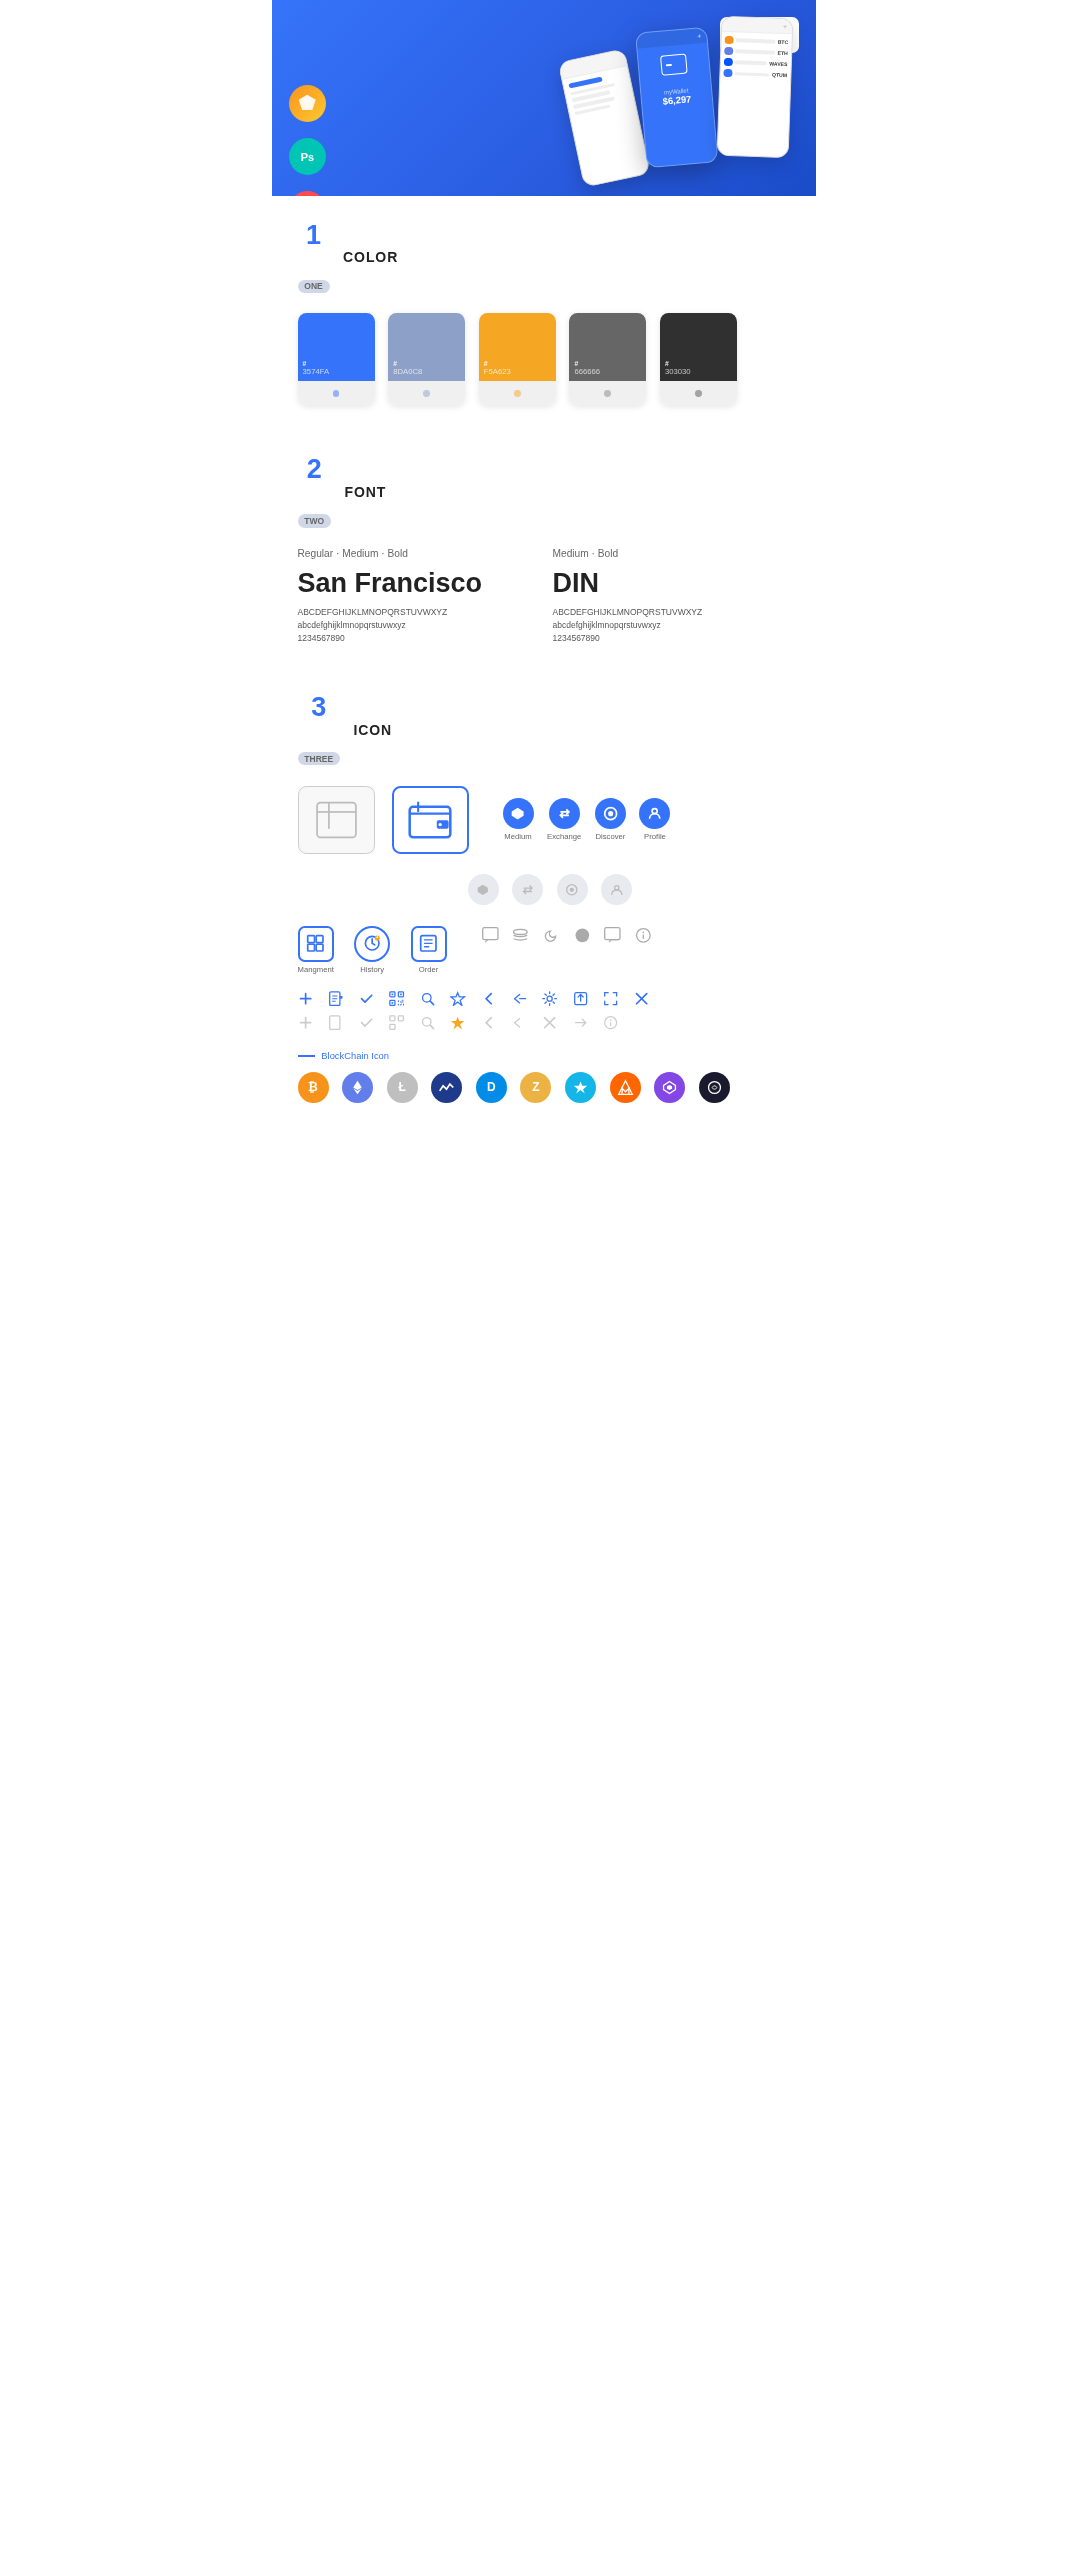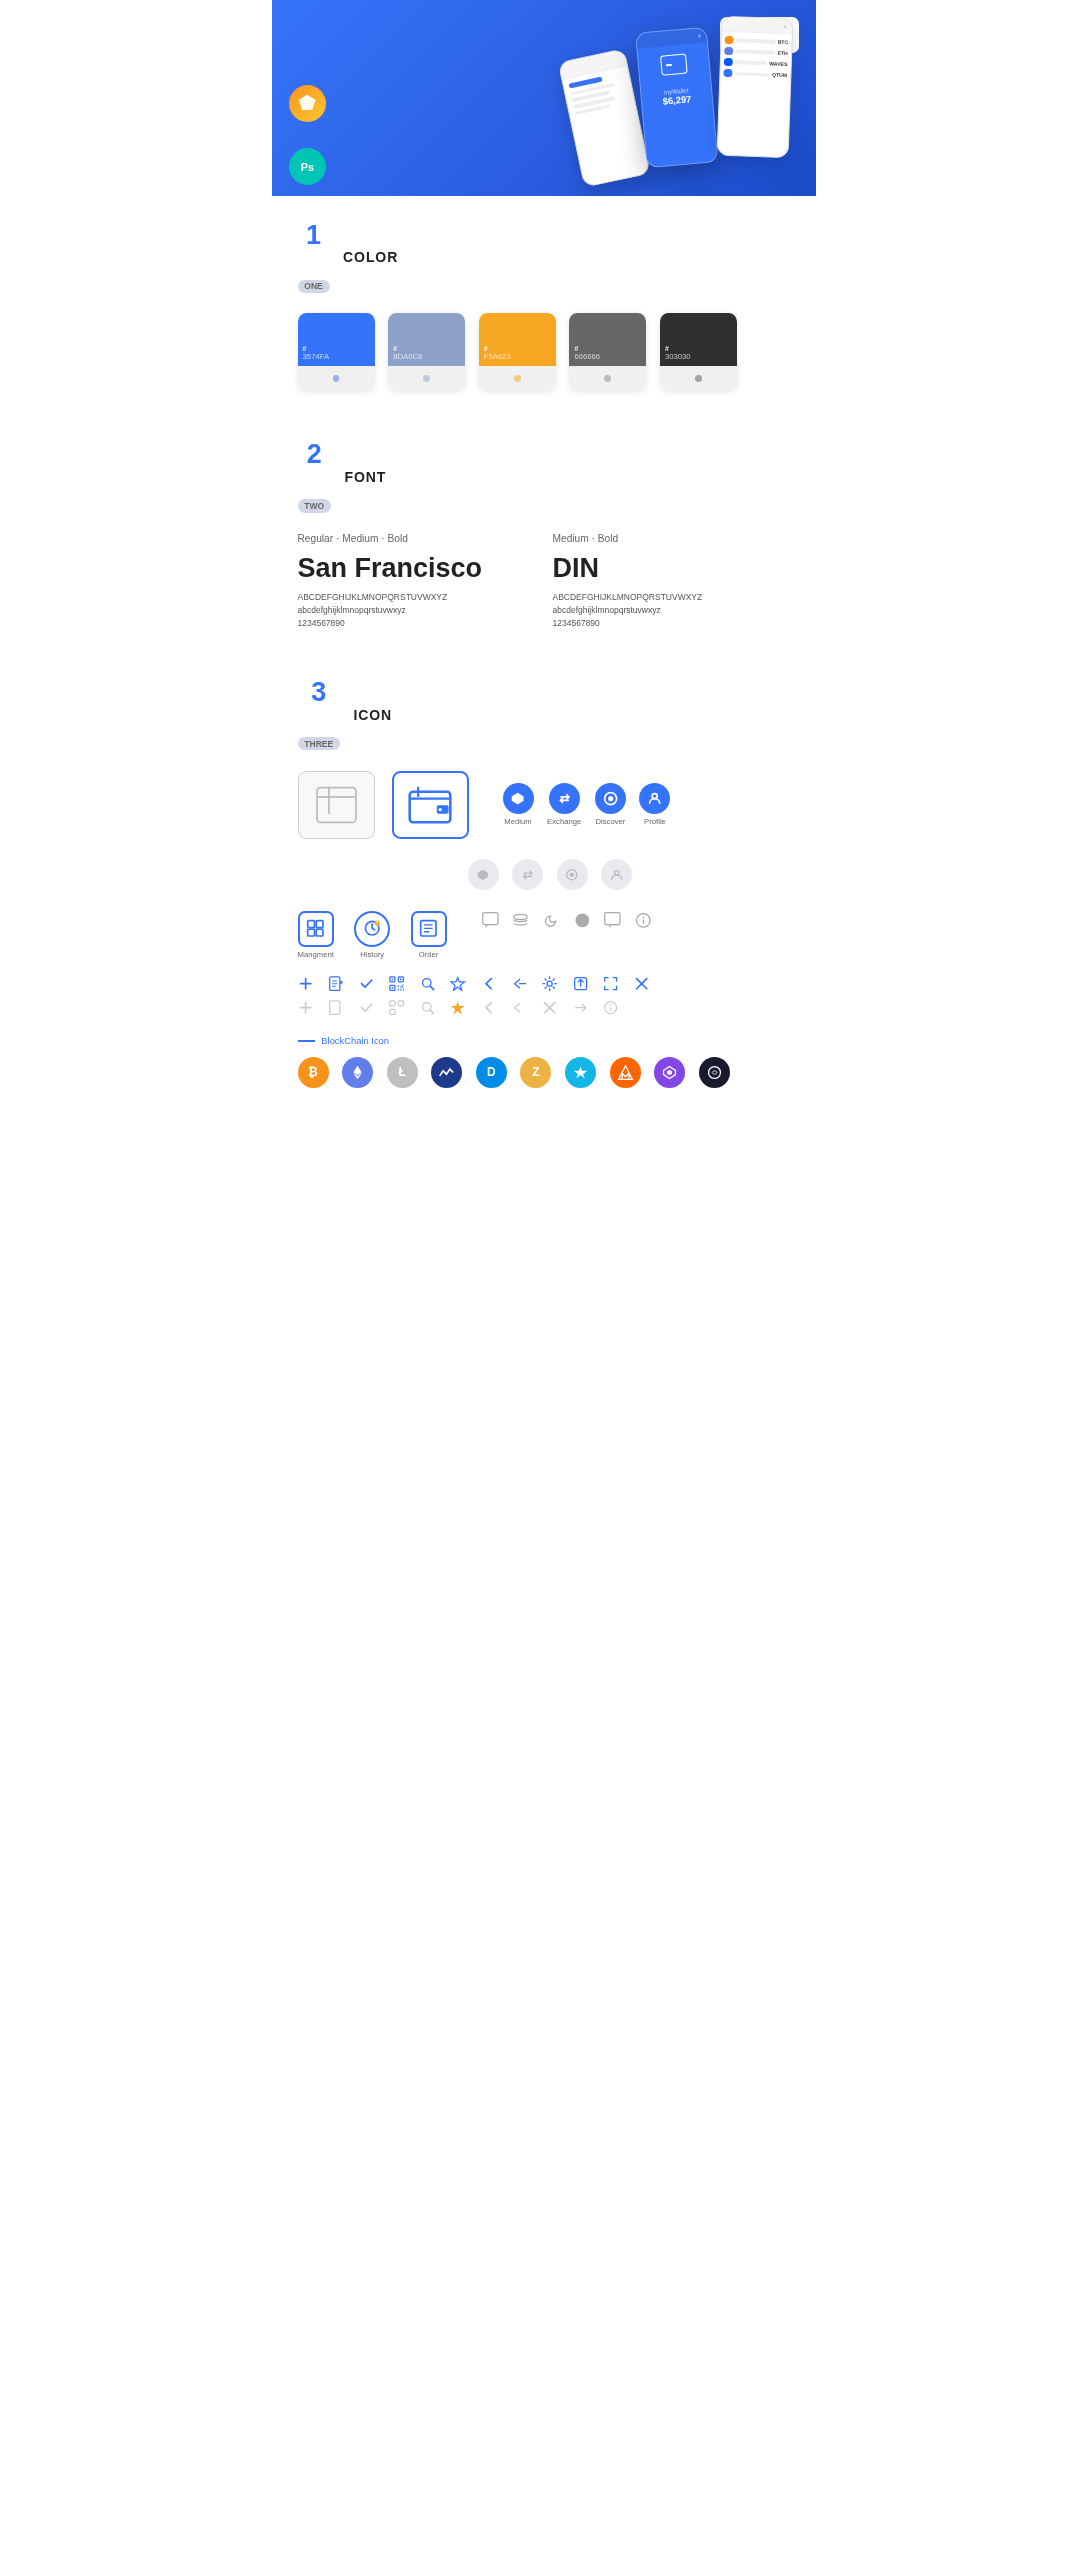--- a/index.html
+++ b/index.html
@@ -28,21 +28,21 @@
       background: #fff;
       color: #3574FA;
       font-size: 18.7px;
       font-weight: 700;
       padding: 6.8px 15.3px;
       border-radius: 6.8px;
     }
     .badges {
       display: flex;
       flex-direction: column;
-      gap: 26px;
+      gap: 16px;
       position: absolute;
       left: 17px;
       top: 85px;
     }
     .badge-sketch {
       width: 37px; height: 37px; border-radius: 50%;
       background: linear-gradient(135deg, #f7941d, #ffc830);
       display: flex; align-items: center; justify-content: center;
       color: white; font-weight: 700; font-size: 8.5px;
     }
@@ -101,21 +101,21 @@
       gap: 13.6px;
       flex-wrap: wrap;
     }
     .color-swatch {
       border-radius: 8.5px;
       overflow: hidden;
       width: 77px;
       box-shadow: 0 1.7px 6.8px rgba(0,0,0,0.1);
     }
     .swatch-top {
-      height: 53px;
+      height: 68px;
       display: flex;
       flex-direction: column;
       justify-content: flex-end;
       padding: 5.1px;
     }
     .swatch-hex {
       font-size: 6.8px;
       color: rgba(255,255,255,0.9);
       font-weight: 600;
     }

